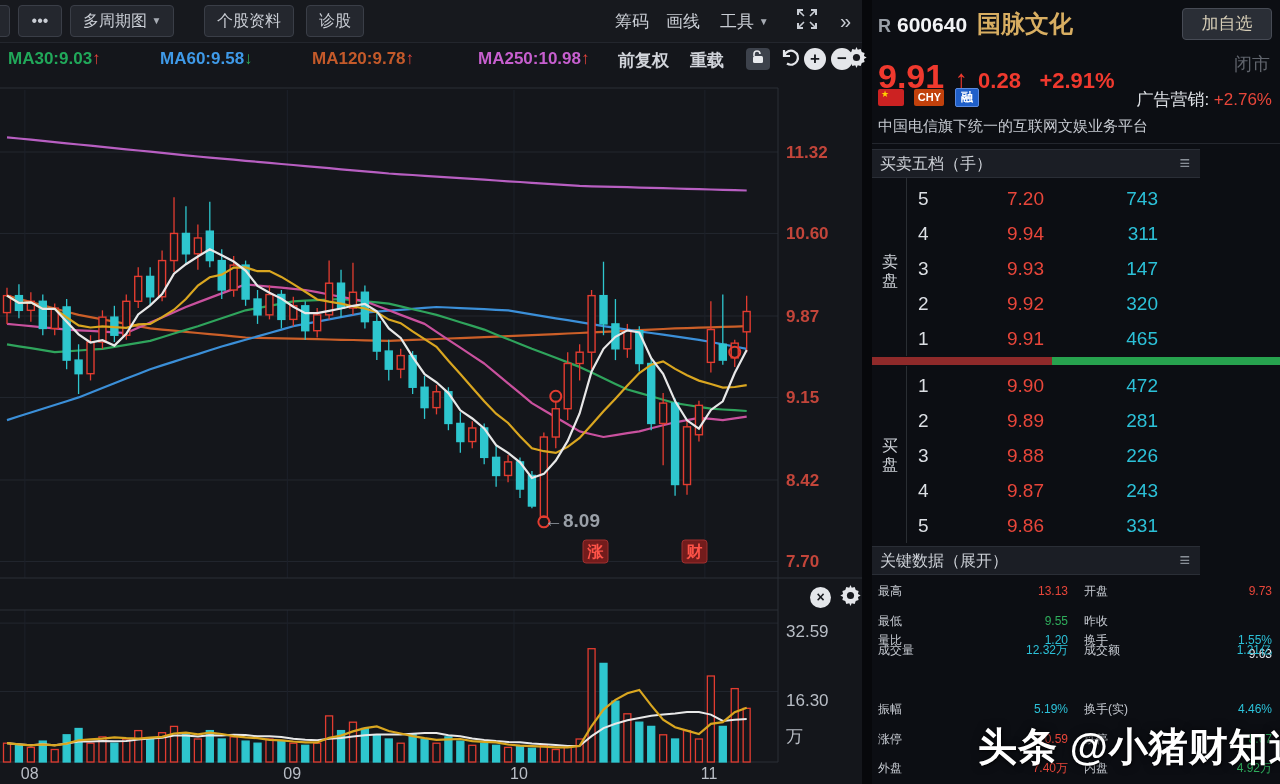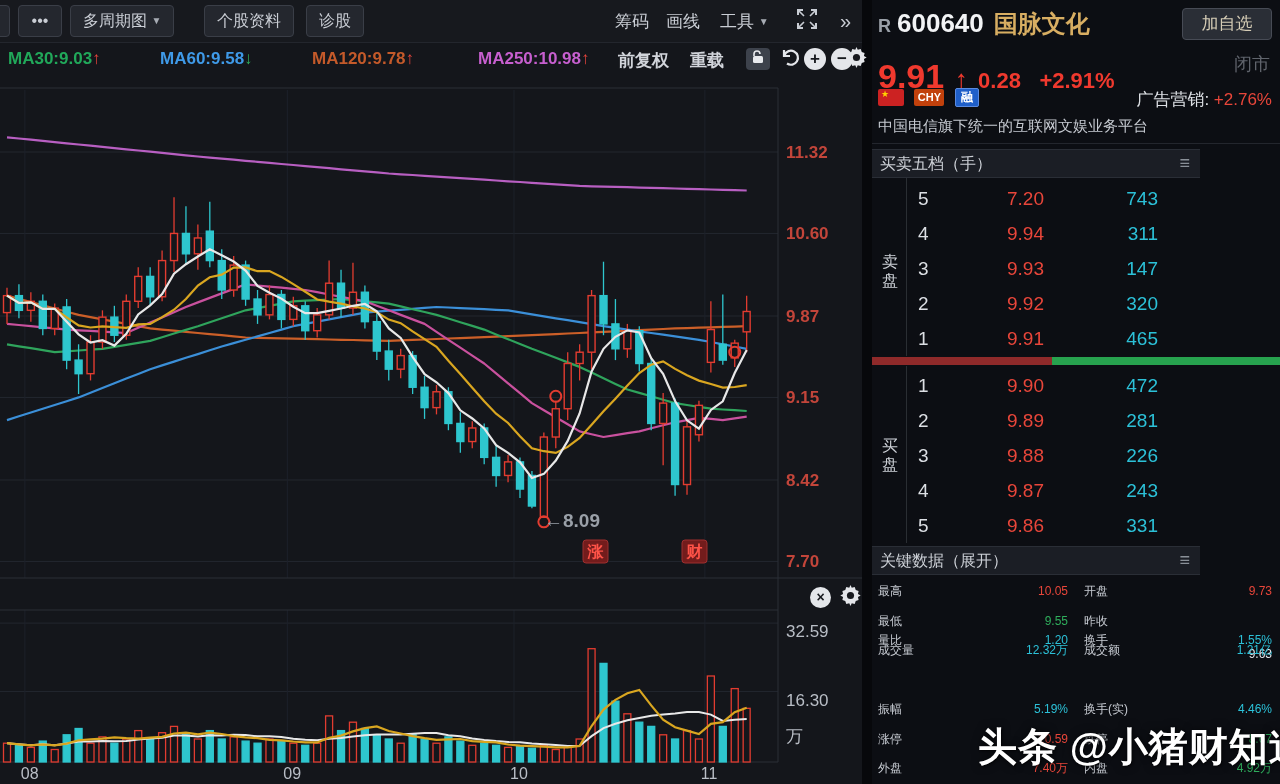--- a/index.html
+++ b/index.html
@@ -24,21 +24,21 @@
   #watermark{position:absolute;left:978px;top:720px;z-index:60;color:#ffffff;font-size:39px;font-weight:bold;
     letter-spacing:1px;text-shadow:0 0 8px rgba(0,0,0,.6),1px 1px 2px rgba(0,0,0,.6);white-space:nowrap;}
   #watermark b{font-weight:900;}
   .pane-ic{position:absolute;z-index:20;width:21px;height:21px;border-radius:50%;background:#e4e6ea;color:#17191e;
     text-align:center;line-height:20px;font-size:14px;font-weight:bold;cursor:pointer;}
   .gear-plain{position:absolute;z-index:20;color:#e4e6ea;font-size:20px;cursor:pointer;}
   
   #right-panel{position:absolute;left:872px;top:0;width:408px;height:784px;background:#0c0e13;}
   .rp-abs{position:absolute;}
   .sym-r{color:#9aa0a8;font-size:18px;font-weight:bold;}
-  .sym-code{color:#f2f3f5;font-size:26px;font-weight:bold;margin-left:6px;}
+  .sym-code{color:#f2f3f5;font-size:21px;font-weight:bold;margin-left:6px;}
   .sym-name{color:#d8ae62;font-size:24px;font-weight:bold;margin-left:10px;}
   .addfav{position:absolute;right:8px;top:8px;width:88px;height:30px;line-height:30px;text-align:center;
     background:#2a2e36;border:1px solid #474b55;border-radius:4px;color:#d6cdb6;font-size:17px;cursor:pointer;}
   .px-main{color:#f0392e;font-weight:bold;font-size:34px;}
   .px-arrow{color:#f0392e;font-weight:bold;font-size:26px;margin:0 6px;}
   .px-chg{color:#f0392e;font-size:22px;font-weight:bold;margin-right:14px;}
   .mkt-state{position:absolute;right:10px;top:52px;color:#60646c;font-size:18px;}
   .badge{display:inline-block;height:17px;line-height:17px;font-size:11px;font-weight:bold;color:#fff;
     text-align:center;border-radius:2px;vertical-align:middle;}
   .tagline{color:#c6cad1;font-size:15px;}
@@ -482,21 +482,21 @@
       </div>
 
   <div class="sec-hdr" style="top:546px;">
     <span style="margin-left:8px;">关键数据（展开）</span>
     <span class="hdr-menu">≡</span>
   </div>
 
   <div id="key-data">
         <div class="kd-row" style="top: 577px;">
           <div class="kd-l1">最高</div>
-          <div class="kd-v1 v-red">10.05</div>
+          <div class="kd-v1 v-red">13.13</div>
           <div class="kd-l2">开盘</div>
           <div class="kd-v2 v-red">9.73</div>
         </div>
         <div class="kd-row" style="top: 606.5px;">
           <div class="kd-l1">最低</div>
           <div class="kd-v1 v-green">9.55</div>
           <div class="kd-l2">昨收</div>
           <div class="kd-v2 v-white">9.63</div>
         </div>
         <div class="kd-row" style="top: 636px;">

